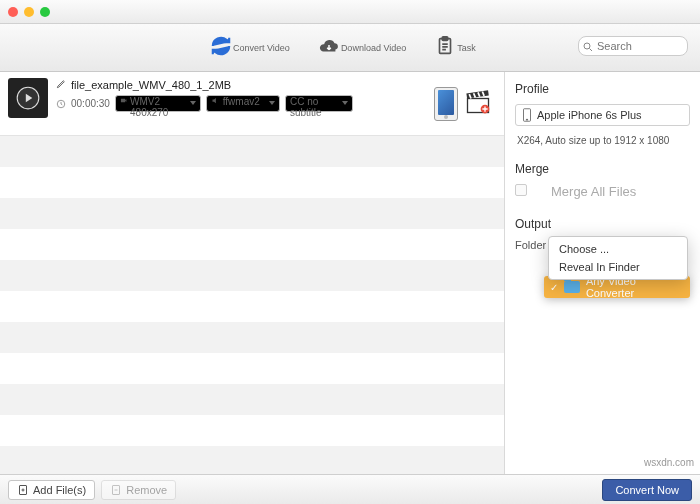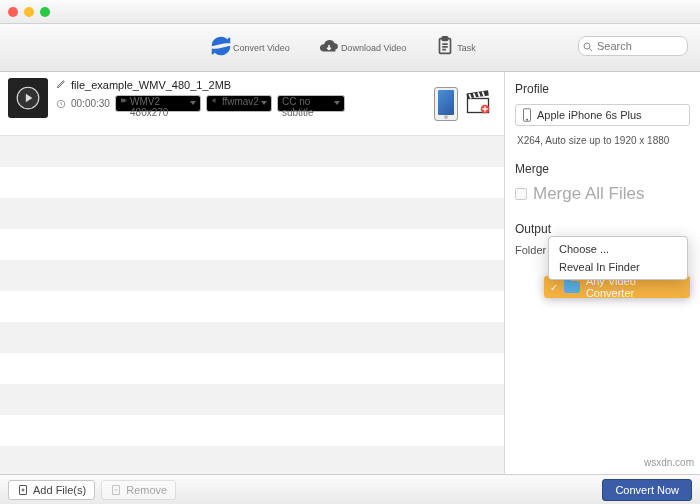--- a/index.html
+++ b/index.html
@@ -44,21 +44,21 @@
     .clap { width:28px; height:28px; }
     
     
     .stripe { height: 31px; }
     .stripe.a { background:#fff; } .stripe.b { background:#f2f2f2; }
     
     
     .sect-title { font-size: 12px; color:#333; margin-bottom: 8px; font-weight: 500;}
     .profile-box { height: 22px; border:1px solid #d0d0d0; border-radius:3px; display:flex; align-items:center; padding:0 6px; gap:5px; font-size:11px; color:#333; margin-bottom:8px; cursor:pointer;}
     .codec { font-size:10px; color:#555; line-height:1.4; margin-bottom:14px; padding-left:2px;}
-    .merge-row { display:flex; align-items:center; gap:6px; font-size:17px; color:#aaa; margin-top:6px; margin-bottom:18px;}
+    .merge-row { display:flex; align-items:flex-start; gap:24px; font-size:13px; color:#aaa; margin-top:6px; margin-bottom:18px;}
     .chk { width:12px; height:12px; border:1px solid #ccc; border-radius:2px; background:#fafafa; }
     .output-row { display:flex; align-items:center; gap:6px; }
     
     
     .menu { position:absolute; left:548px; top:236px; width:140px; background:#fff; border:1px solid #c8c8c8; border-radius:4px; box-shadow:0 4px 18px rgba(0,0,0,.22); z-index:20; padding:3px 0; }
     .menu-item { font-size:11px; padding:3px 10px; color:#333; cursor:pointer; }
     .sel-item { position:absolute; left:544px; top:276px; width:146px; height:22px; background:#f6b342; border-radius:3px; display:flex; align-items:center; gap:6px; padding:0 6px; color:#fff; font-size:11px; z-index:19; box-shadow:0 2px 10px rgba(0,0,0,.25);}
     .sel-item::before { content:"✓"; color:#fff; font-size:10px; }
     .folder-ico { width:16px; height:12px; background:#5bb1e8; border-radius:2px; position:relative; }
     .folder-ico::before { content:""; position:absolute; top:-3px; left:0; width:7px; height:3px; background:#5bb1e8; border-radius:1px 1px 0 0;}
@@ -146,21 +146,21 @@
         <div class="meta-row">
           <svg class="clock" viewBox="0 0 24 24" fill="none" stroke="#888" stroke-width="2">
               <circle cx="12" cy="12" r="9"></circle>
               <path d="M12 7v5l3 2"></path>
             </svg>
           <span>00:00:30</span>
           <span class="sel" style="width:86px"><svg width="9" height="9" viewBox="0 0 24 24" fill="#555">
                 <rect x="3" y="6" width="14" height="12" rx="1"></rect>
                 <path d="M17 10l4-2v8l-4-2z"></path>
               </svg>&nbsp;<span>WMV2 480x270</span></span>
-          <span class="sel" style="width:66px"><svg width="9" height="9" viewBox="0 0 24 24" fill="#555">
+          <span class="sel" style="width:74px"><svg width="9" height="9" viewBox="0 0 24 24" fill="#555">
                 <path d="M4 9v6h4l5 4V5L8 9H4z"></path>
               </svg>&nbsp;<span>ffwmav2</span></span>
           <span class="sel" style="width:68px">
               <span>CC  no subtitle</span>
             </span>
         </div>
       </div>
       <div class="devicons">
         <div class="dev phone"></div>
         <span>
@@ -190,21 +190,21 @@
   <div class="right">
     <div class="sect-title">Profile</div>
     <div class="profile-box">
       <svg width="10" height="14" viewBox="0 0 24 36" fill="none" stroke="#555" stroke-width="2">
           <rect x="3" y="2" width="18" height="32" rx="2"></rect>
           <circle cx="12" cy="30" r="1.5" fill="#555"></circle>
         </svg>
       <span>Apple iPhone 6s Plus</span>
     </div>
     <div class="codec">
-      <div>X264, Auto size up to 1920 x 1880</div>
+      <div>X264, Auto size up to 1912 x 1080</div>
     </div>
     <div class="sect-title">Merge</div>
     <div class="merge-row">
       <div class="chk"></div>
       <span>Merge All Files</span>
     </div>
     <div class="sect-title">Output</div>
     <div class="output-row">
       <span>Folder</span>
     </div>

